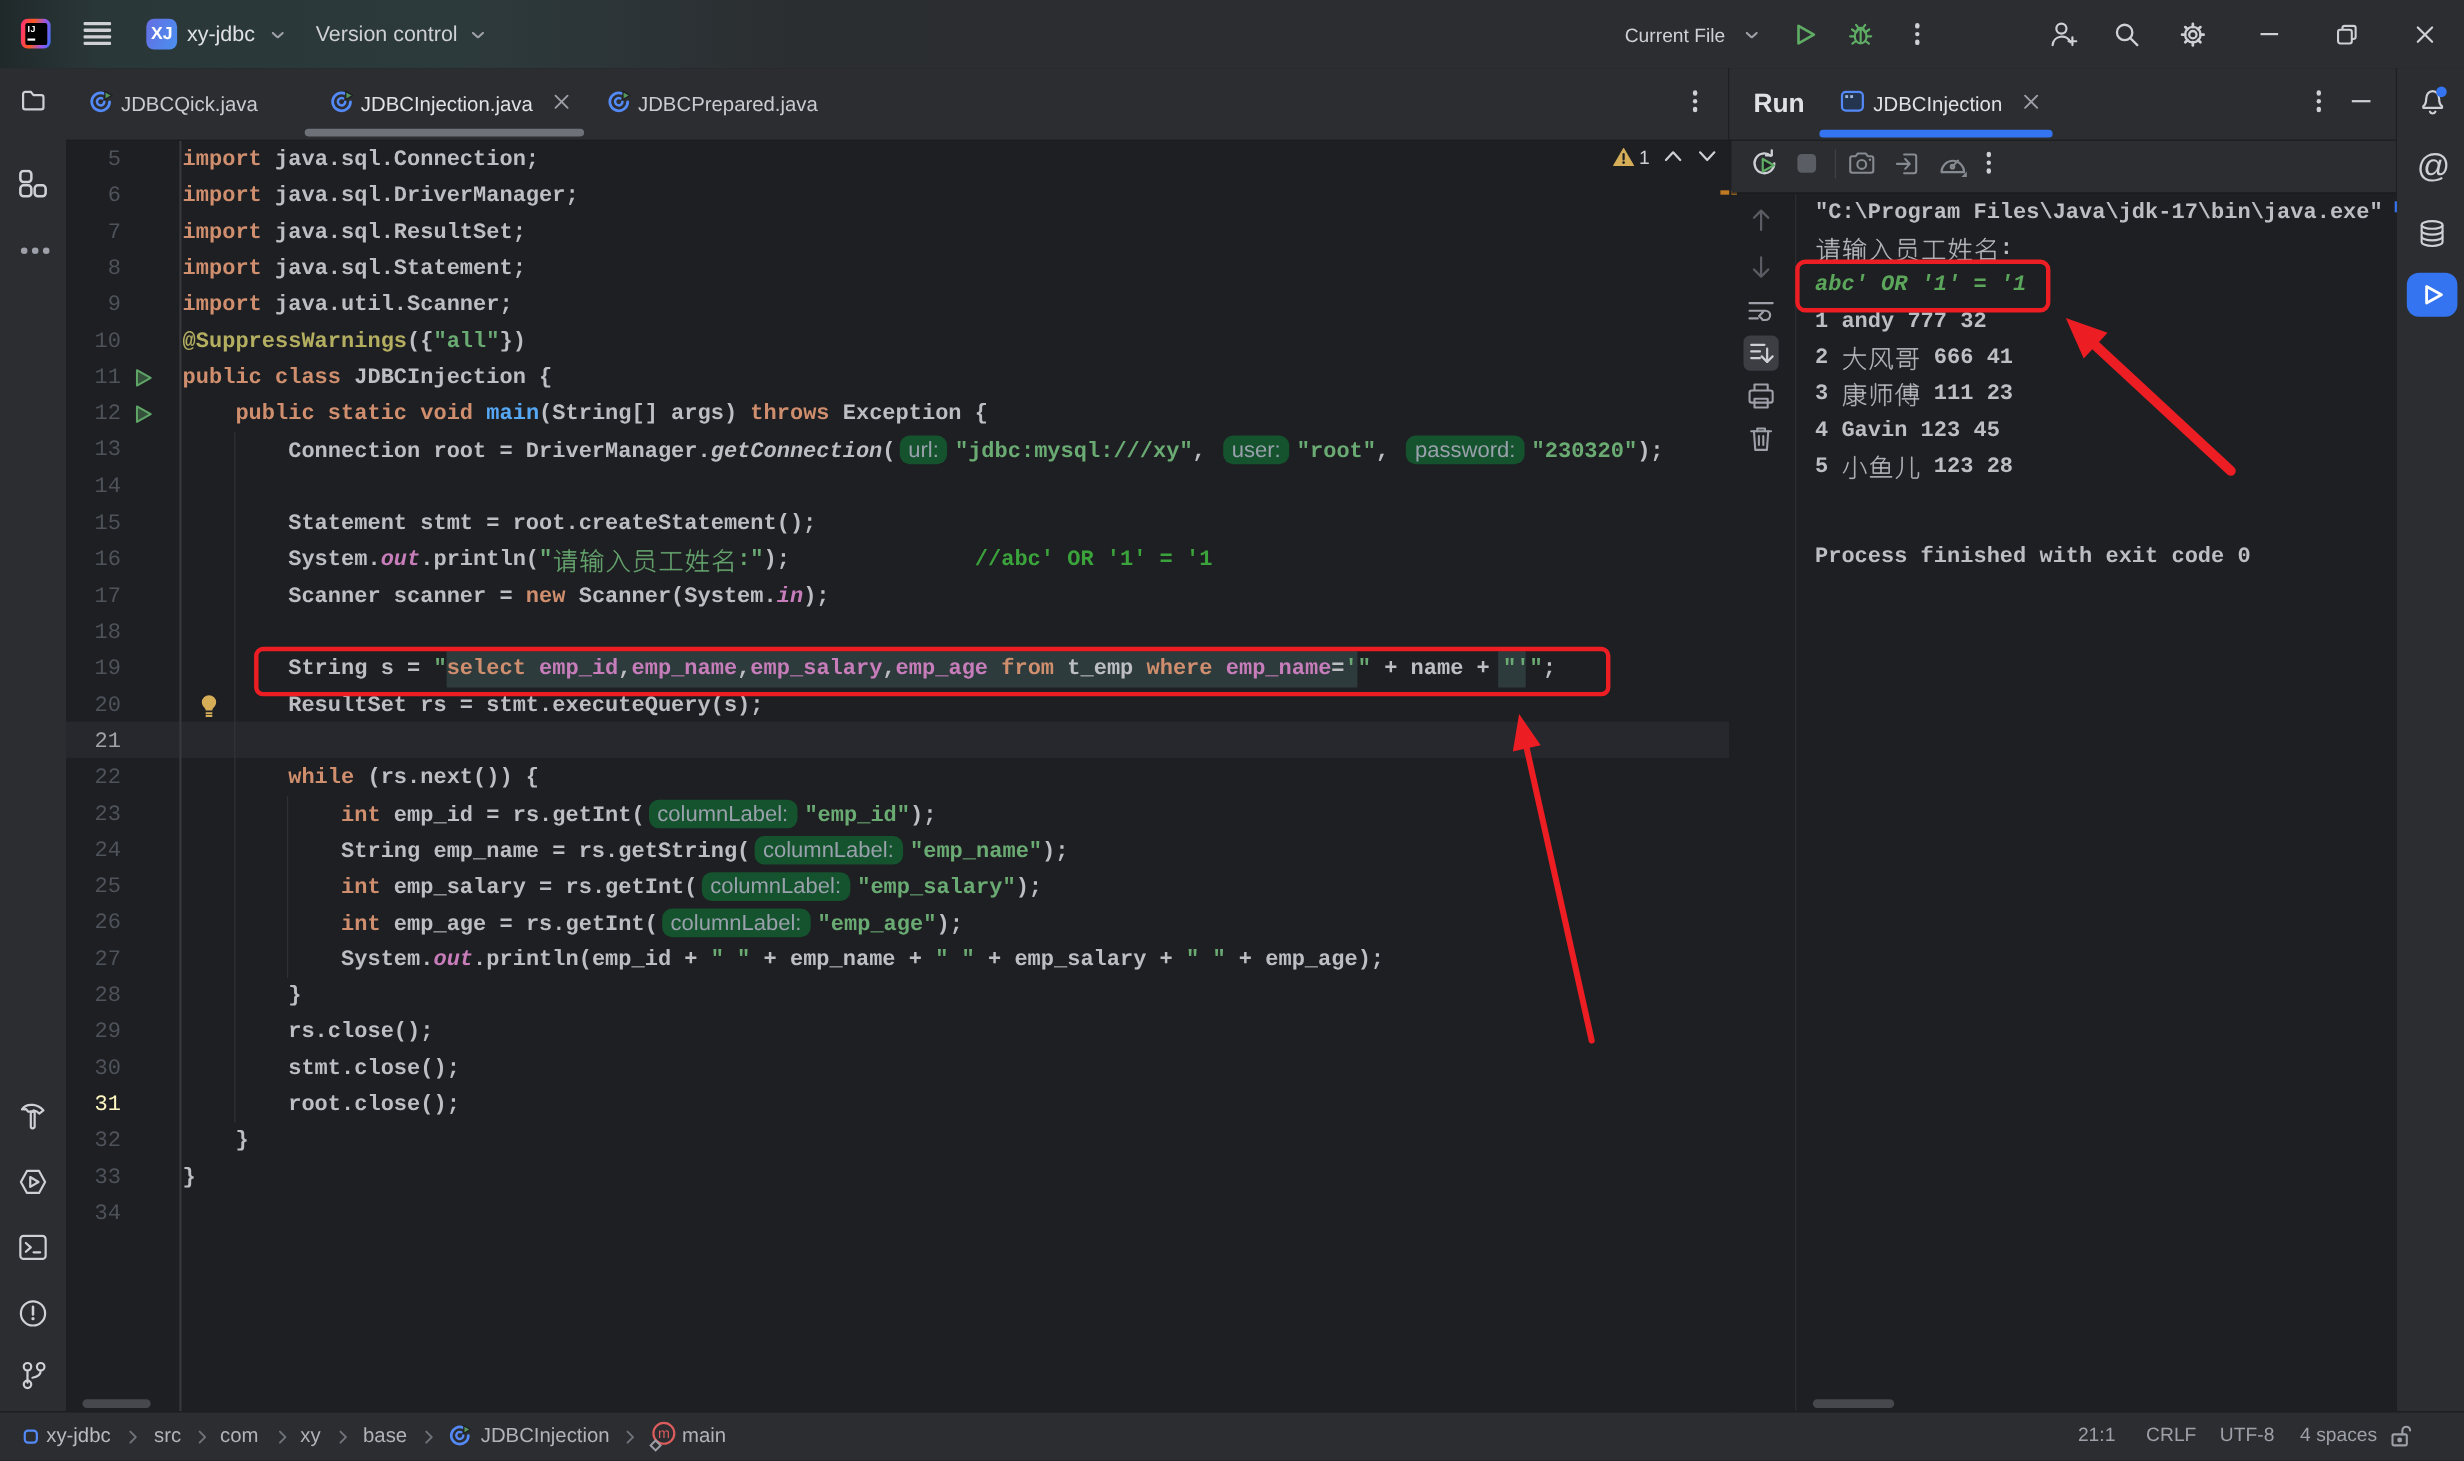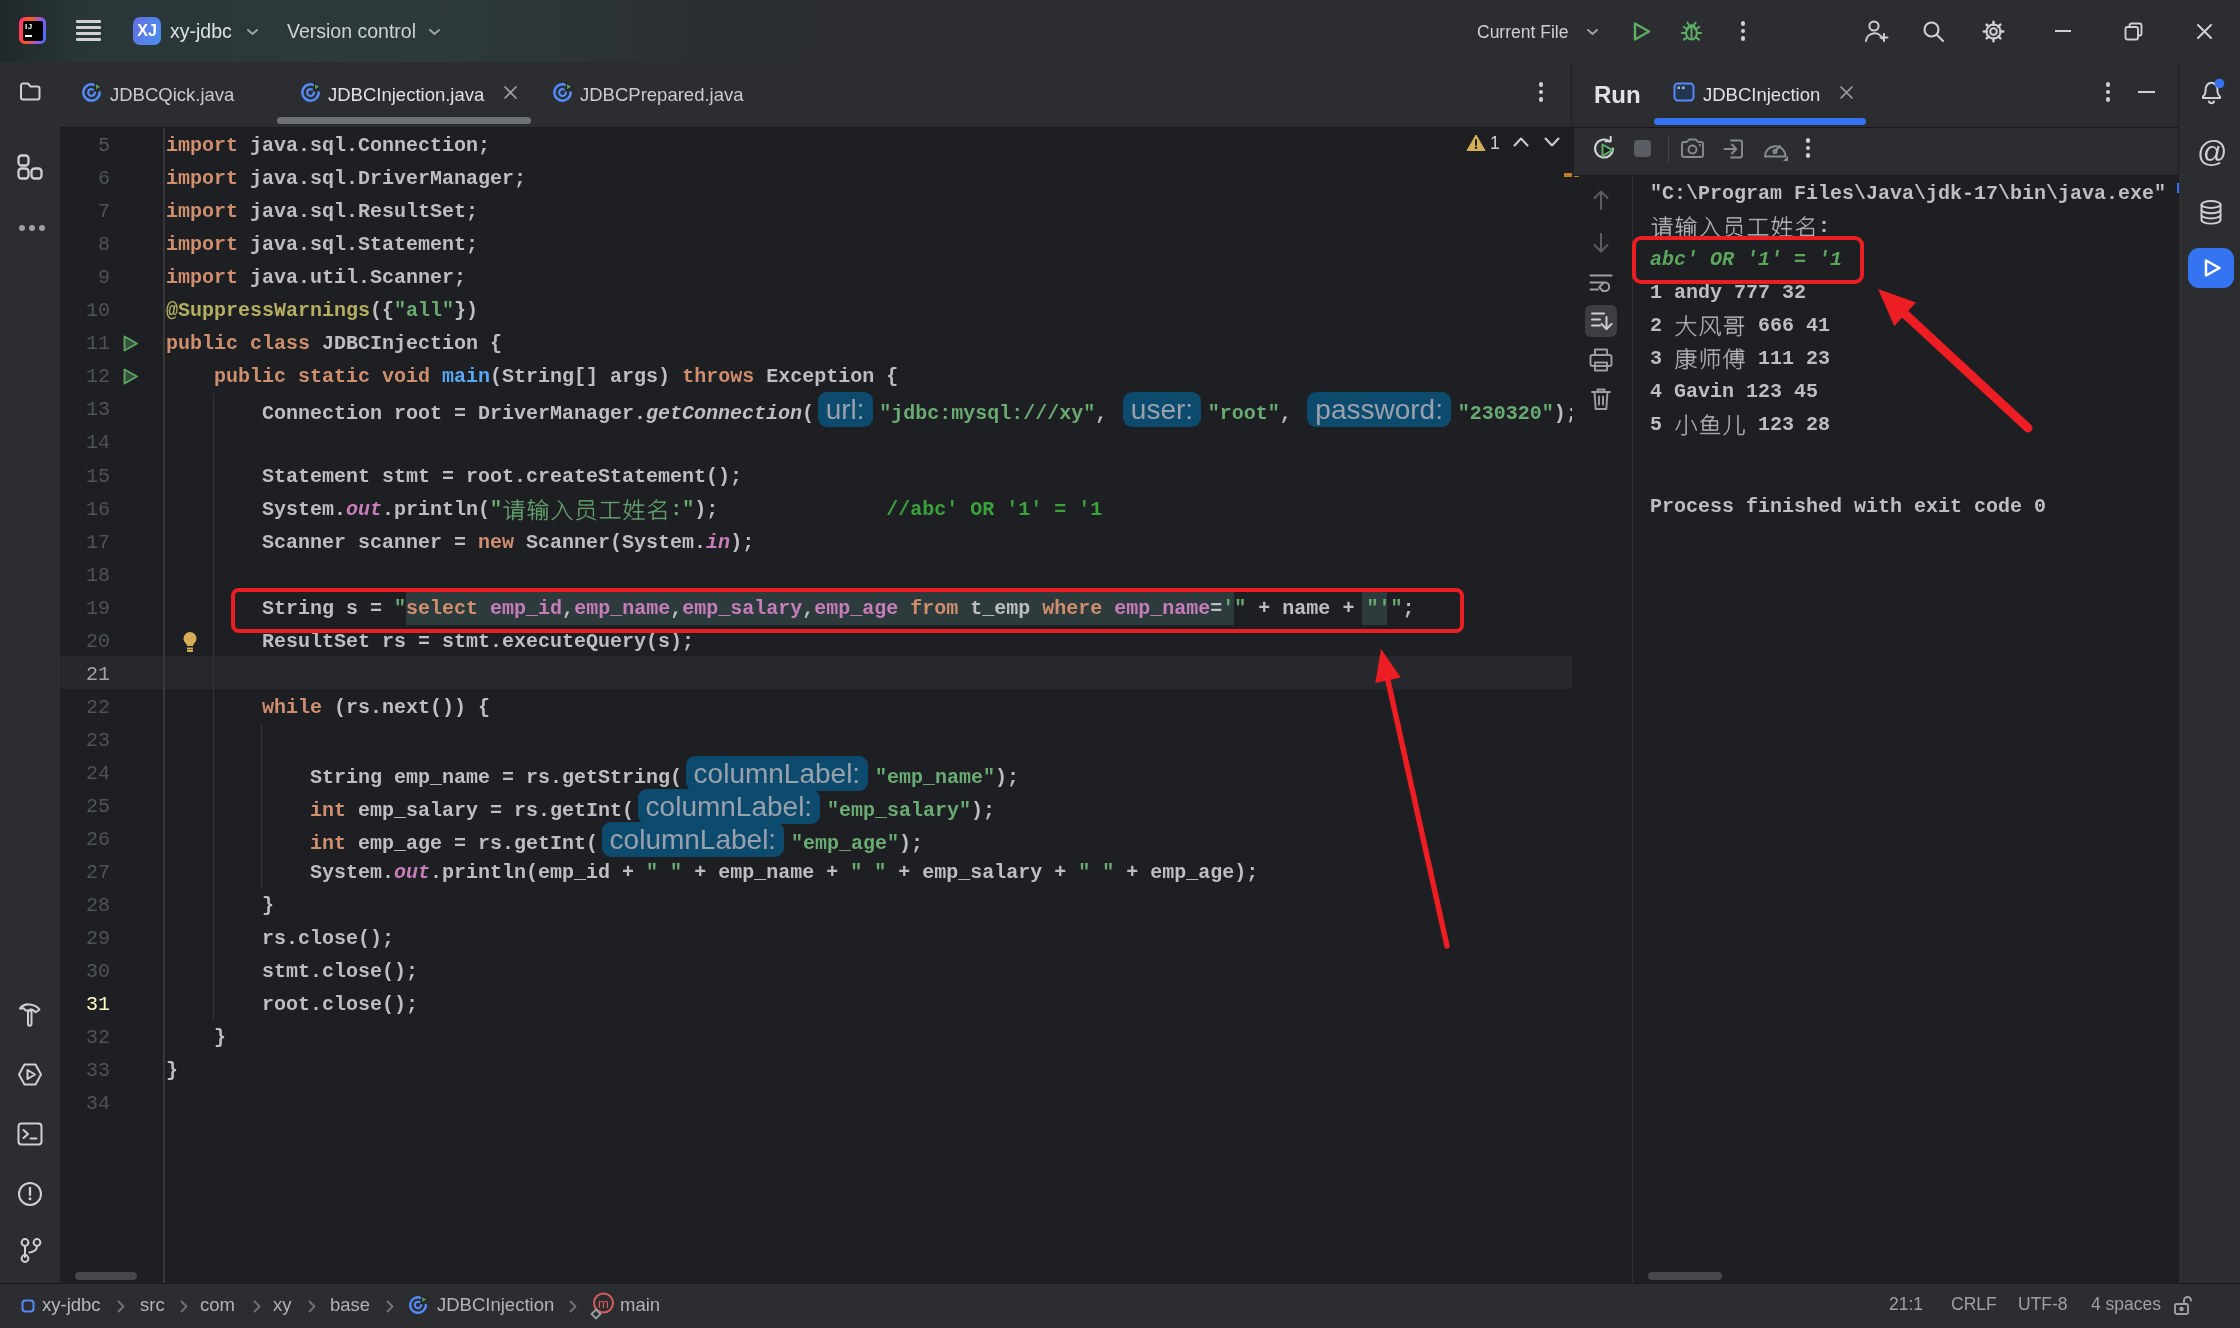--- a/index.html
+++ b/index.html
@@ -1,18 +1,18 @@
 <!DOCTYPE html>
 <html><head><meta charset="utf-8"><style>
 *{margin:0;padding:0;box-sizing:border-box}
 html,body{width:2240px;height:1328px;background:#1e1f22;overflow:hidden;
  font-family:"Liberation Sans",sans-serif;}
 .abs{position:absolute}
 .mono{font-family:"Liberation Mono",monospace;font-size:20px;line-height:33.05px;white-space:pre;font-weight:600}
-.hint{font-family:"Liberation Sans",sans-serif;background:#0c4a6e;color:#9aa1ac;border-radius:9px;padding:2px 8px;margin:0 -5.3px 0 3.5px;font-size:28px;font-style:normal;font-weight:400}
+.hint{font-family:"Liberation Sans",sans-serif;background:#14532d;color:#9aa1ac;border-radius:9px;padding:2px 8px;margin:0 -5.3px 0 3.5px;font-size:20px;font-style:normal;font-weight:400}
 svg{display:block}
 </style></head><body>
 <div class="abs" style="left:0;top:0;width:2240px;height:1328px;overflow:hidden">
 
 <div class="abs" style="left:0;top:0;width:2240px;height:62px;
 background:linear-gradient(to right,#20292a 0px,#2a3739 90px,#2d3a3c 420px,#2b2e31 720px,#2b2d30 1000px)"></div>
 <div class="abs" style="left:19px;top:17px;width:27px;height:27px;border-radius:6px;
 background:linear-gradient(100deg,#fe2c7c 0%,#fb5a20 38%,#9a55e8 72%,#3474fa 100%)">
 <div class="abs" style="left:3.5px;top:3.5px;width:20px;height:20px;background:#000;border-radius:2px">
 <span class="abs" style="left:2.5px;top:1px;font-size:8px;font-weight:bold;color:#fff;letter-spacing:0.5px">IJ</span>
@@ -208,20 +208,21 @@
 <div class="abs mono" style="left:166.0px;top:360.3px;color:#bcbec4">    <span style="color:#cf8e6d">public static void</span> <span style="color:#56a8f5">main</span>(String[] args) <span style="color:#cf8e6d">throws</span> Exception {</div>
 <div class="abs mono" style="left:166.0px;top:393.4px;color:#bcbec4">        Connection root = DriverManager.<span style="color:#bcbec4;font-style:italic">getConnection</span>(<span class="hint">url:</span> <span style="color:#6aab73">"jdbc:mysql:///xy"</span>, <span class="hint">user:</span> <span style="color:#6aab73">"root"</span>, <span class="hint">password:</span> <span style="color:#6aab73">"230320"</span>);</div>
 <div class="abs mono" style="left:166.0px;top:426.4px;color:#bcbec4"></div>
 <div class="abs mono" style="left:166.0px;top:459.5px;color:#bcbec4">        Statement stmt = root.createStatement();</div>
 <div class="abs mono" style="left:166.0px;top:492.5px;color:#bcbec4">        System.<span style="color:#c77dba;font-style:italic">out</span>.println(<span style="color:#6aab73">"</span><span style="white-space:pre">              </span><span style="color:#6aab73">:"</span>);              <span style="color:#3ba33b">//abc' OR '1' = '1</span></div>
 <div class="abs mono" style="left:166.0px;top:525.6px;color:#bcbec4">        Scanner scanner = <span style="color:#cf8e6d">new</span> Scanner(System.<span style="color:#c77dba;font-style:italic">in</span>);</div>
 <div class="abs mono" style="left:166.0px;top:591.7px;color:#bcbec4">        String s = <span style="color:#6aab73">"</span><span style="color:#cf8e6d">select</span> <span style="color:#c77dba">emp_id</span>,<span style="color:#c77dba">emp_name</span>,<span style="color:#c77dba">emp_salary</span>,<span style="color:#c77dba">emp_age</span> <span style="color:#cf8e6d">from</span> t_emp <span style="color:#cf8e6d">where</span> <span style="color:#c77dba">emp_name</span>=<span style="color:#6aab73">'</span><span style="color:#6aab73">"</span> + name + <span style="color:#6aab73">"</span><span style="color:#6aab73">'</span><span style="color:#6aab73">"</span>;</div>
 <div class="abs mono" style="left:166.0px;top:624.8px;color:#bcbec4">        ResultSet rs = stmt.executeQuery(s);</div>
 <div class="abs mono" style="left:166.0px;top:657.8px;color:#bcbec4"></div>
 <div class="abs mono" style="left:166.0px;top:690.8px;color:#bcbec4">        <span style="color:#cf8e6d">while</span> (rs.next()) {</div>
+<div class="abs mono" style="left:166.0px;top:723.9px;color:#bcbec4">            <span style="color:#cf8e6d">int</span> emp_id = rs.getInt(<span class="hint">columnLabel:</span> <span style="color:#6aab73">"emp_id"</span>);</div>
 <div class="abs mono" style="left:166.0px;top:756.9px;color:#bcbec4">            String emp_name = rs.getString(<span class="hint">columnLabel:</span> <span style="color:#6aab73">"emp_name"</span>);</div>
 <div class="abs mono" style="left:166.0px;top:790.0px;color:#bcbec4">            <span style="color:#cf8e6d">int</span> emp_salary = rs.getInt(<span class="hint">columnLabel:</span> <span style="color:#6aab73">"emp_salary"</span>);</div>
 <div class="abs mono" style="left:166.0px;top:823.0px;color:#bcbec4">            <span style="color:#cf8e6d">int</span> emp_age = rs.getInt(<span class="hint">columnLabel:</span> <span style="color:#6aab73">"emp_age"</span>);</div>
 <div class="abs mono" style="left:166.0px;top:856.1px;color:#bcbec4">            System.<span style="color:#c77dba;font-style:italic">out</span>.println(emp_id + <span style="color:#6aab73">" "</span> + emp_name + <span style="color:#6aab73">" "</span> + emp_salary + <span style="color:#6aab73">" "</span> + emp_age);</div>
 <div class="abs mono" style="left:166.0px;top:889.1px;color:#bcbec4">        }</div>
 <div class="abs mono" style="left:166.0px;top:922.2px;color:#bcbec4">        rs.close();</div>
 <div class="abs mono" style="left:166.0px;top:955.2px;color:#bcbec4">        stmt.close();</div>
 <div class="abs mono" style="left:166.0px;top:988.3px;color:#bcbec4">        root.close();</div>
 <div class="abs mono" style="left:166.0px;top:1021.3px;color:#bcbec4">    }</div>
 <div class="abs mono" style="left:166.0px;top:1054.4px;color:#bcbec4">}</div>

